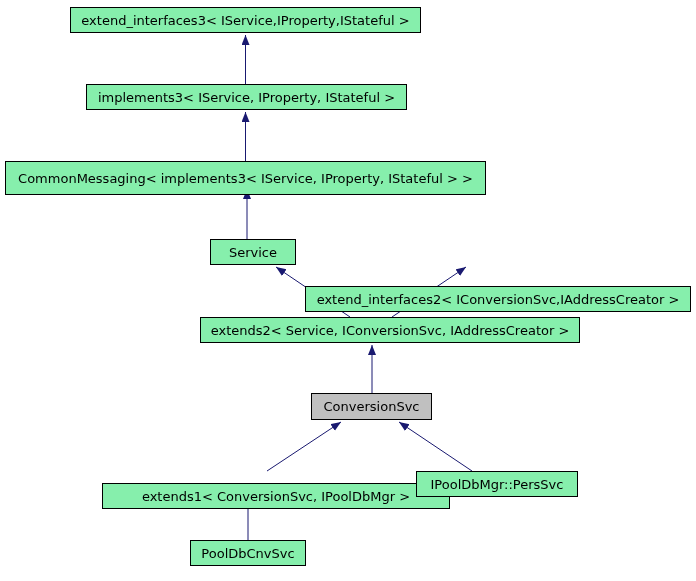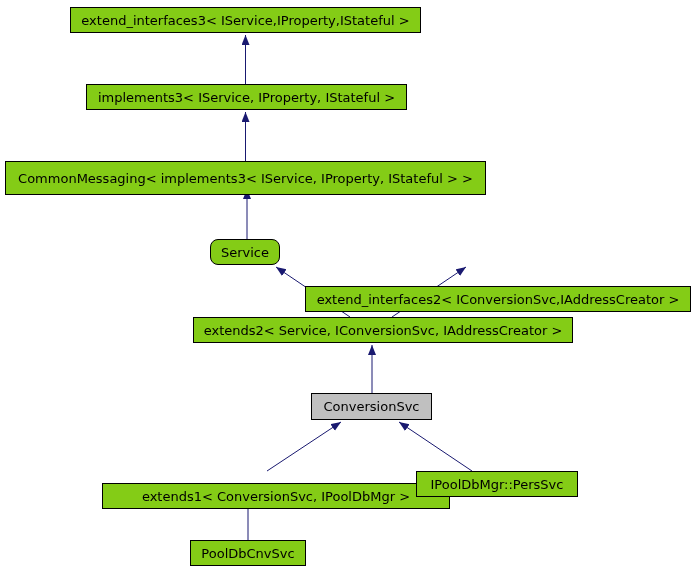--- a/index.html
+++ b/index.html
@@ -19,40 +19,40 @@
     position: absolute;
     left: 0;
     top: 0;
     width: 696px;
     height: 581px;
   }
   .node {
     position: absolute;
     box-sizing: border-box;
     border: 1px solid #000000;
-    background: #84cc16;
+    background: #86efac;
     color: #000000;
     font-size: 13px;
     line-height: 1;
     display: flex;
     align-items: center;
     justify-content: center;
     white-space: nowrap;
     cursor: pointer;
   }
   .node.highlight {
     background: #c0c0c0;
   }
   
   .n0 { left: 70px;  top: 7px;   width: 351px; height: 26px; }
   .n1 { left: 86px;  top: 84px;  width: 321px; height: 26px; }
   .n2 { left: 5px;   top: 161px; width: 481px; height: 34px; }
-  .n3 { left: 210px; top: 239px; width: 70px;  height: 26px; border-radius: 8px; }
+  .n3 { left: 210px; top: 239px; width: 86px;  height: 26px; }
   .n4 { left: 305px; top: 239px; width: 386px; height: 26px; margin-top: 47px; }
-  .n5 { left: 193px; top: 317px; width: 380px; height: 26px; }
+  .n5 { left: 200px; top: 317px; width: 380px; height: 26px; }
   .n6 { left: 311px; top: 393px; width: 121px; height: 27px; text-align: right; }
   .n7 { left: 102px; top: 471px; width: 348px; height: 26px; margin-top: 12px; }
   .n8 { left: 416px; top: 471px; width: 162px; height: 26px; }
   .n9 { left: 190px; top: 540px; width: 116px; height: 26px; }
 </style>
 </head>
 <body>
 
 <div class="diagram">
 

